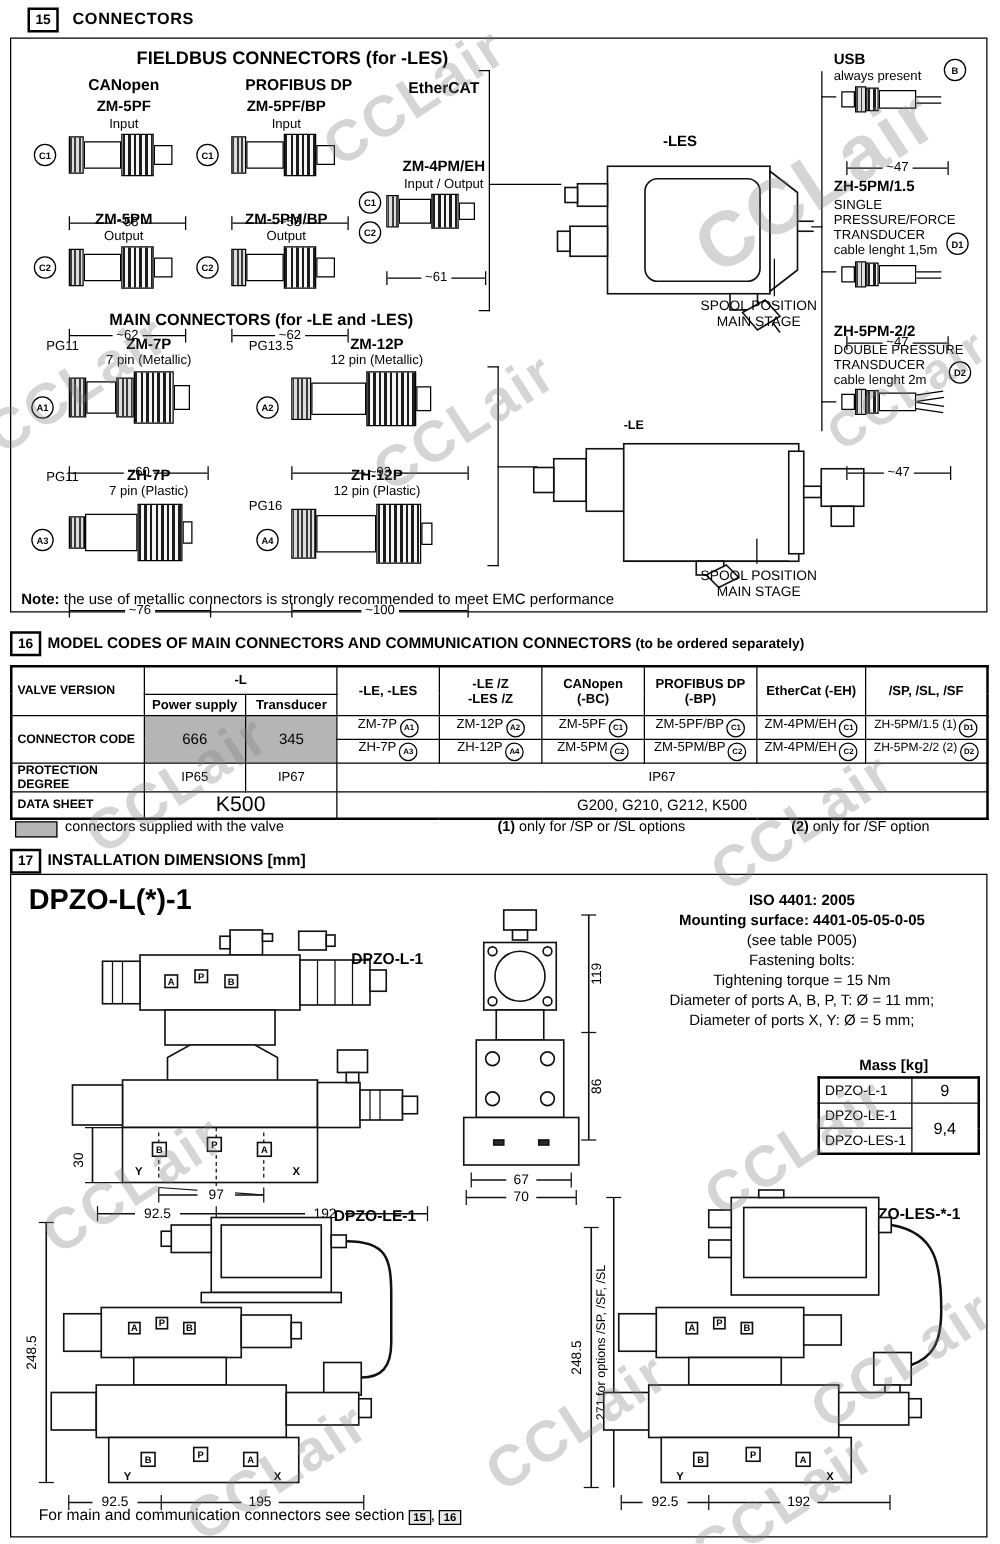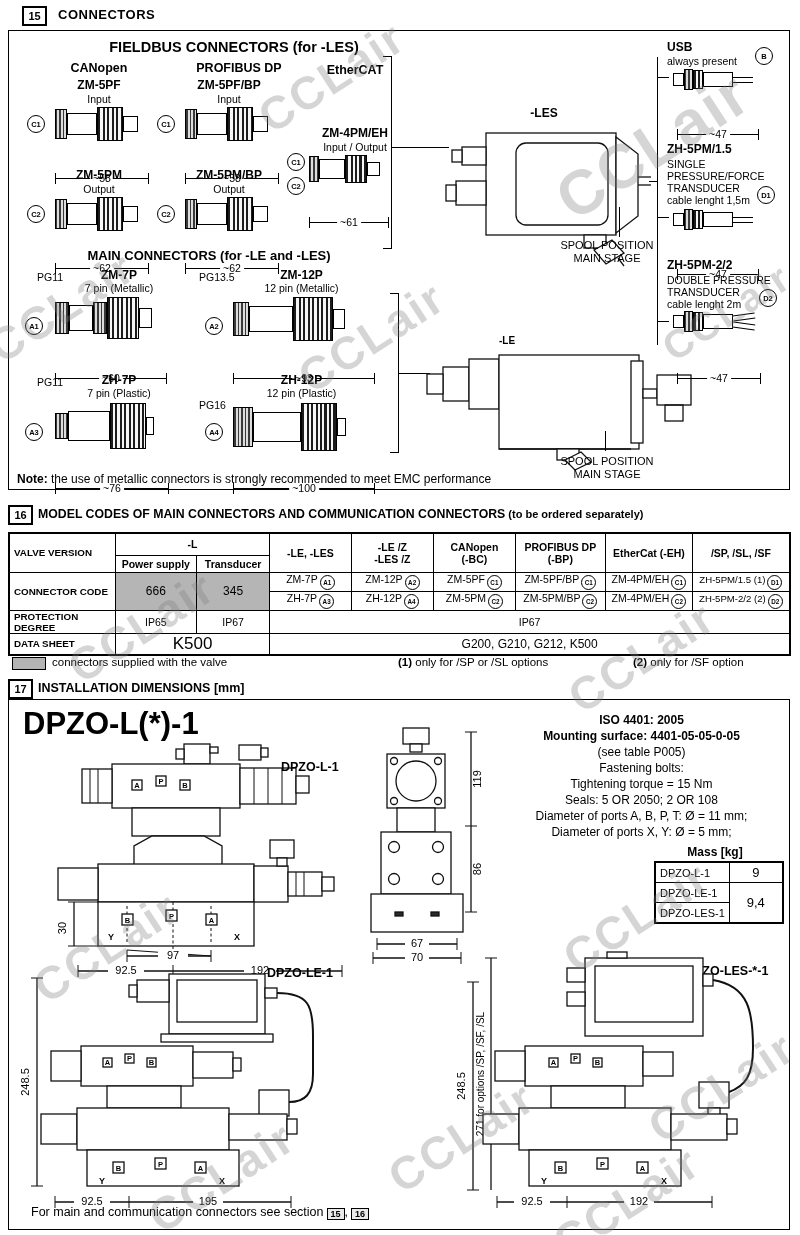--- a/index.html
+++ b/index.html
@@ -403,21 +403,21 @@
   <div class="swatch" style="left:12px;top:657px;"></div>
   <div class="t" style="left:52px;top:656px;font-size:11.5px;">connectors supplied with the valve</div>
   <div class="t" style="left:398px;top:656px;font-size:11.5px;"><span class="b">(1)</span><span> only for /SP or /SL options</span></div>
   <div class="t" style="left:633px;top:656px;font-size:11.5px;"><span class="b">(2)</span><span> only for /SF option</span></div>
 
   <div class="num" style="left:8px;top:679px;">17</div>
   <div class="t b" style="left:38px;top:681px;font-size:12.5px;">INSTALLATION DIMENSIONS [mm]</div>
 
   <div class="secbox" style="left:8px;top:699px;width:780px;height:529px;">
 
-    <div class="t b" style="left:14px;top:6px;font-size:31px;">DPZO-L(*)-1</div>
+    <div class="t b" style="left:14px;top:6px;font-size:23px;">DPZO-L(*)-1</div>
 
     <svg style="left:25px;top:40px;" width="310" height="238" viewBox="0 0 310 238">
       <rect x="150" y="4" width="26" height="20"></rect>
         <rect x="142" y="9" width="8" height="10"></rect>
         <rect x="176" y="7" width="8" height="6"></rect>
       <rect x="205" y="5" width="22" height="15"></rect>
         <rect x="227" y="8" width="7" height="9"></rect>
       <rect x="78" y="24" width="128" height="44"></rect>
       <rect x="48" y="29" width="30" height="34"></rect>
         <line x1="56" y1="29" x2="56" y2="63" class="thin"></line>
@@ -514,21 +514,20 @@
       <rect x="58" y="225" width="24" height="13" style="stroke:none;"></rect>
       <text class="dt" x="70" y="235" text-anchor="middle">70</text>
     </svg>
 
     <div style="position:absolute;left:485px;top:12px;width:295px;font-size:12px;line-height:16px;text-align:center;">
       <div class="b">ISO 4401: 2005</div>
       <div class="b">Mounting surface: 4401-05-05-0-05</div>
       <div>(see table P005)</div>
       <div>Fastening bolts:</div>
       <div>Tightening torque = 15 Nm</div>
-      <div>Seals: 5 OR 2050; 2 OR 108</div>
       <div>Diameter of ports A, B, P, T: Ø = 11 mm;</div>
       <div>Diameter of ports X, Y: Ø = 5 mm;</div>
     </div>
 
     <div class="t b c" style="left:645px;top:146px;width:122px;font-size:12px;">Mass [kg]</div>
     <table class="mass" style="left:645px;top:161px;">
       <tbody>
           <tr>
             <td>DPZO-L-1</td>
             <td class="mv">9</td>

